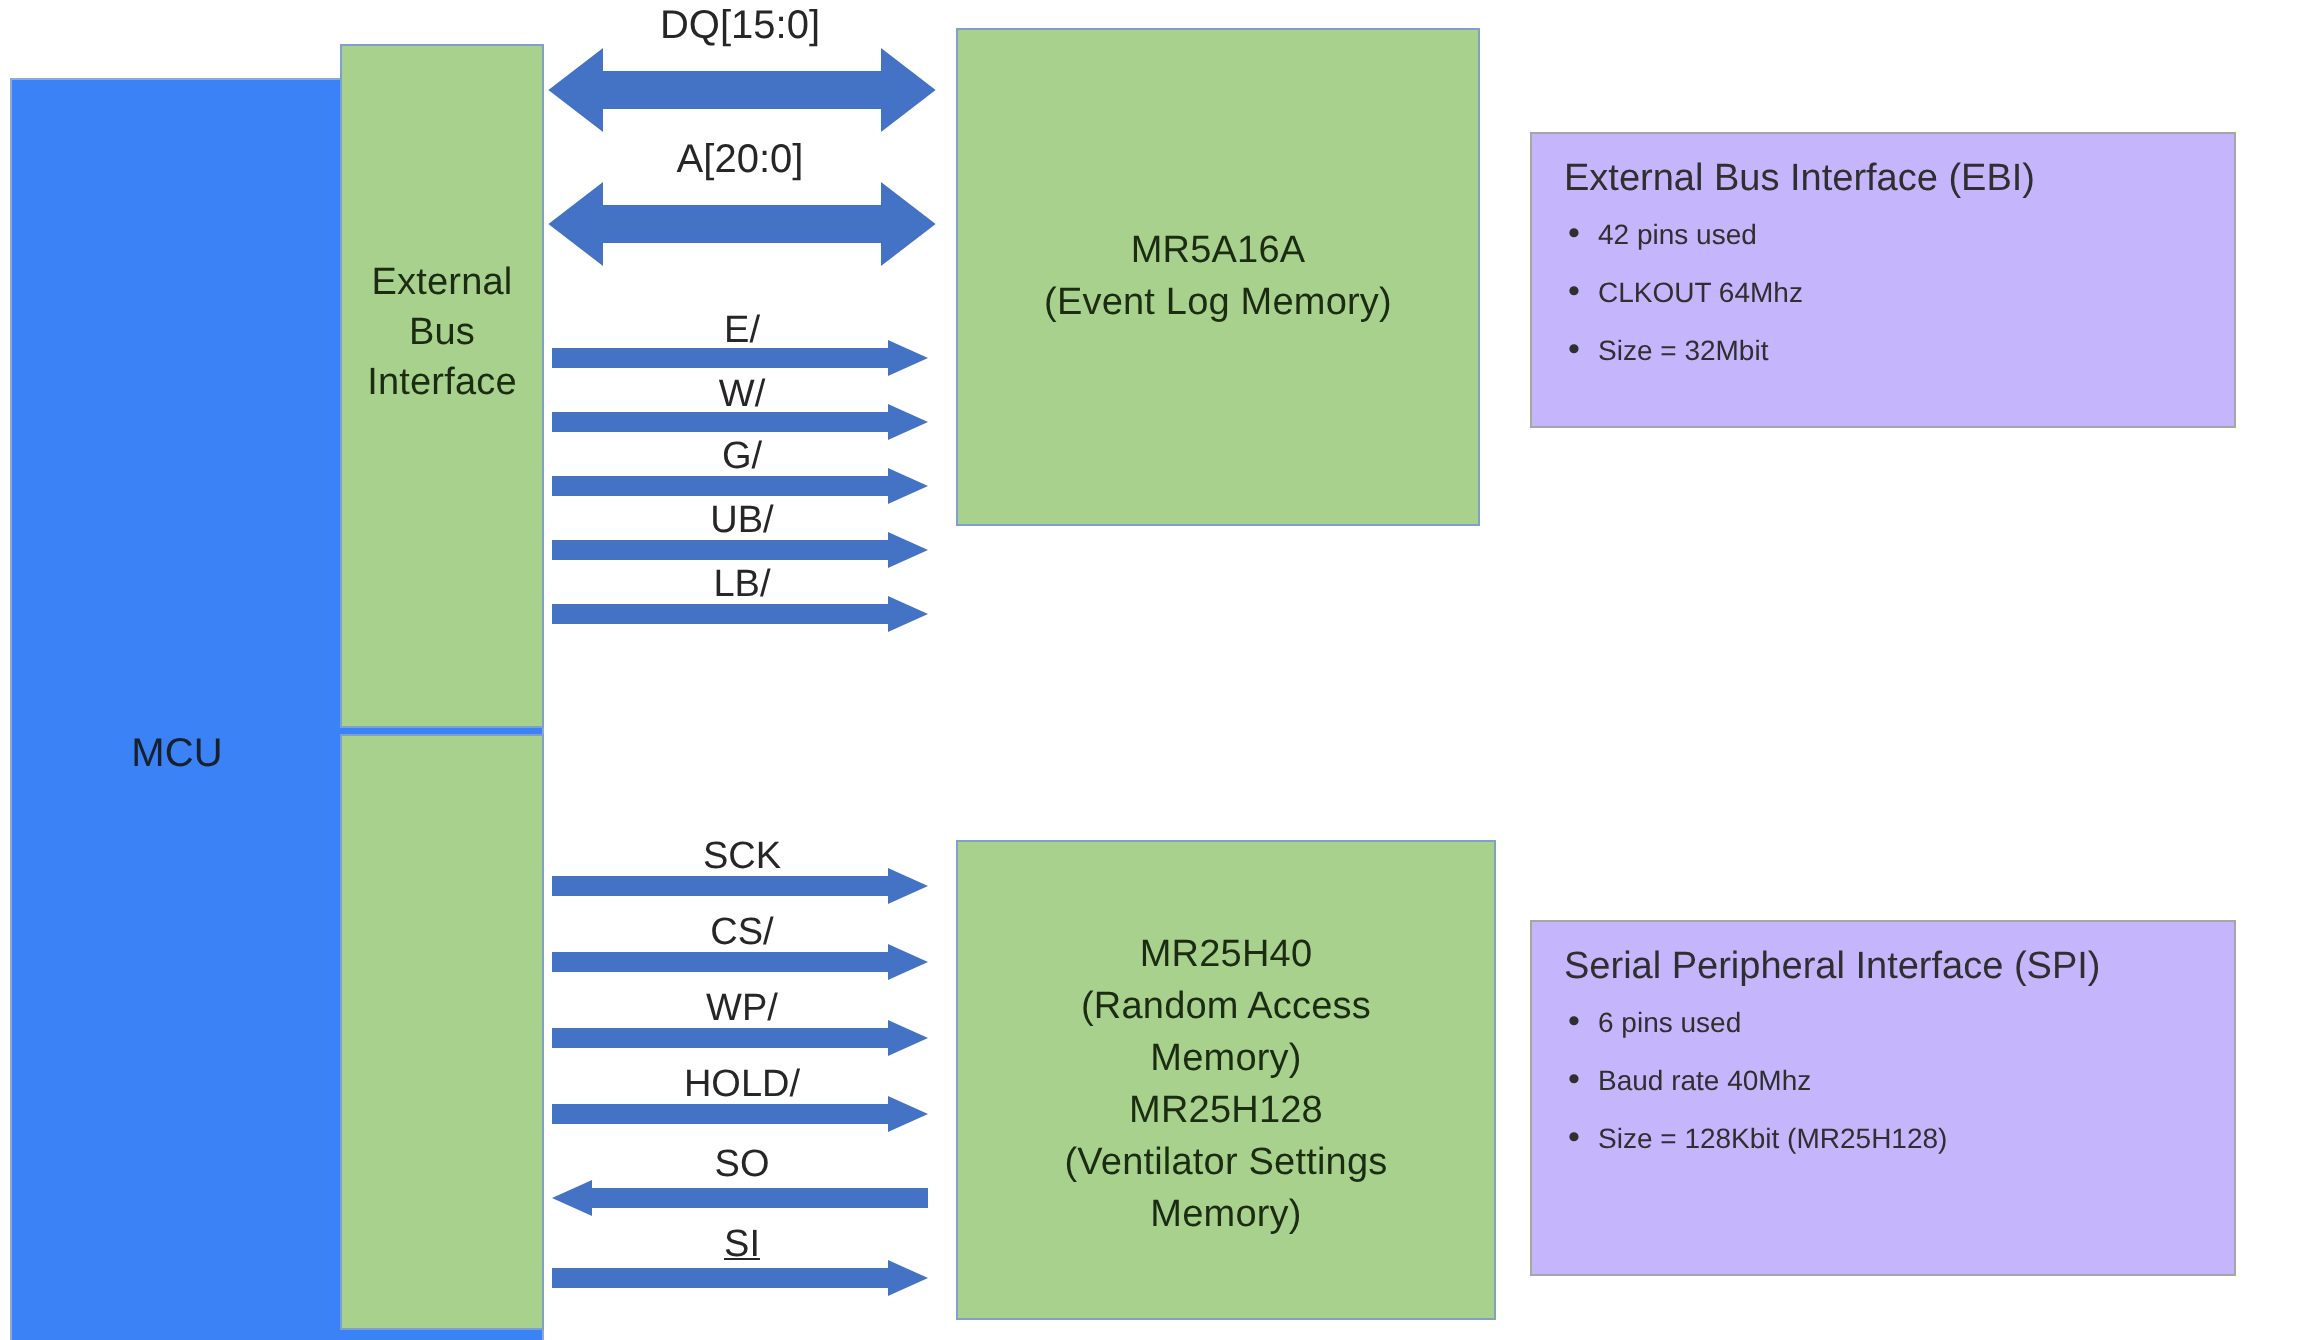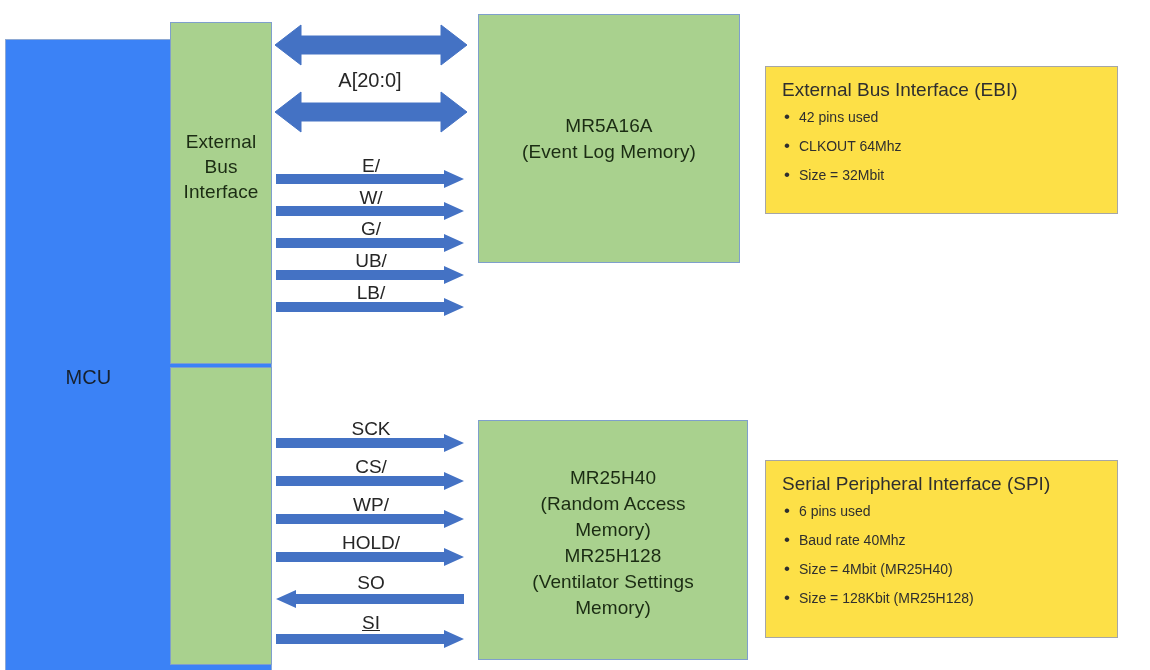--- a/index.html
+++ b/index.html
@@ -12,21 +12,21 @@
   
   .blk{position:absolute;box-sizing:border-box;}
   .mcu-outer{background:#3b82f6;border:1.5px solid #8ea9d4;margin-top:17px;}
   .green{background:#a9d18e;border:1.5px solid #7f9fcc;}
   .blk-label{position:absolute;left:0;right:0;text-align:center;
              color:#1b2c13;font-size:19px;line-height:25px;
              letter-spacing:.1px;}
   .mcu-name{color:#17212e;}
 
   
-  .infobox{position:absolute;box-sizing:border-box;background:#fde047;
+  .infobox{position:absolute;box-sizing:border-box;background:#c4b5fd;
            border:1.6px solid #a6a6a6;padding:9px 14px 9px 16px;}
   .infobox .ttl{font-size:19px;color:#2f2f2f;line-height:27px;
                 white-space:nowrap;}
   .infobox ul{margin:0;padding:0;list-style:none;}
   .infobox li{font-size:14px;color:#2f2f2f;line-height:29px;
               padding-left:17px;position:relative;white-space:nowrap;}
   .infobox li::before{content:"\2022";position:absolute;left:2px;top:-1px;
               font-size:17px;color:#2f2f2f;}
 
   
@@ -60,20 +60,21 @@
 
   <div class="blk green" style="left:478px;top:420px;width:270px;height:240px;">
     <div class="blk-label" style="top:44px;">MR25H40</div>
     <div class="blk-label" style="top:70px;">(Random Access</div>
     <div class="blk-label" style="top:96px;">Memory)</div>
     <div class="blk-label" style="top:122px;">MR25H128</div>
     <div class="blk-label" style="top:148px;">(Ventilator Settings</div>
     <div class="blk-label" style="top:174px;">Memory)</div>
   </div>
 
+  <div class="sig sig-wide" style="left:272px;top:3px;width:196px;">DQ[15:0]</div>
   <div class="arrow" style="left:275px;top:23px;">
     <svg width="192" height="44" viewBox="0 0 192 44">
       <path d="M0,22 L26,2 L26,13 L166,13 L166,2 L192,22 L166,42 L166,31 L26,31 L26,42 Z" fill="#4472c4" stroke="#4472c4" stroke-width="1"></path>
     </svg>
   </div>
 
   <div class="sig sig-wide" style="left:272px;top:70px;width:196px;">A[20:0]</div>
   <div class="arrow" style="left:275px;top:90px;">
     <svg width="192" height="44" viewBox="0 0 192 44">
       <path d="M0,22 L26,2 L26,13 L166,13 L166,2 L192,22 L166,42 L166,31 L26,31 L26,42 Z" fill="#4472c4" stroke="#4472c4" stroke-width="1"></path>
@@ -164,18 +165,17 @@
       <li>CLKOUT 64Mhz</li>
       <li>Size = 32Mbit</li>
     </ul>
   </div>
 
   <div class="infobox" style="left:765px;top:460px;width:353px;height:178px;">
     <div class="ttl">Serial Peripheral Interface (SPI)</div>
     <ul>
       <li>6 pins used</li>
       <li>Baud rate 40Mhz</li>
-      <li>Size = 4Mbit (MR25H40)</li>
       <li>Size = 128Kbit (MR25H128)</li>
     </ul>
   </div>
 
 </div>
 
 </body></html>

